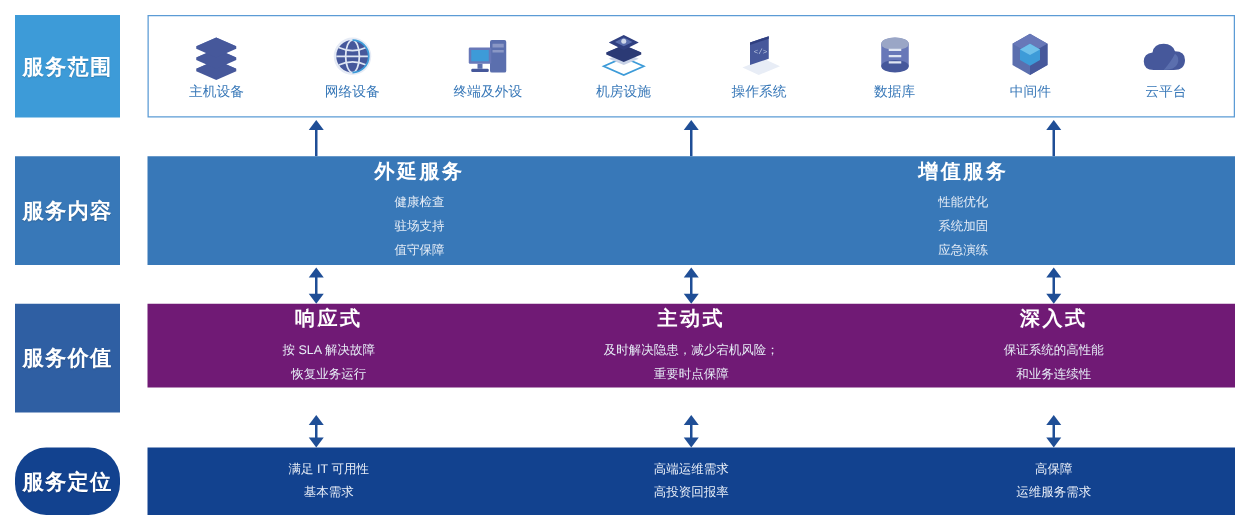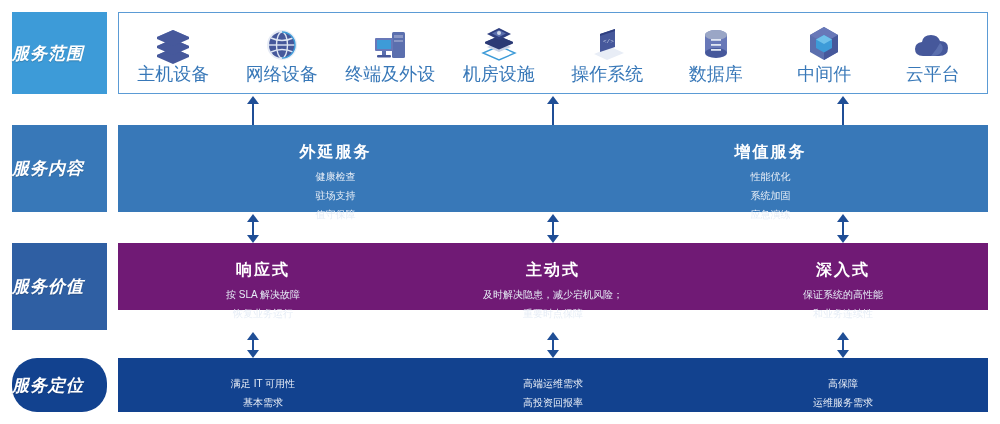--- a/index.html
+++ b/index.html
@@ -14,26 +14,26 @@
   }
   .diagram {
     position: relative;
     width: 1000px; height: 424px;
   }
 
   
   .row-label {
     position: absolute;
     left: 12px;
-    width: 95px;
+    width: 84px;
     display: flex;
     align-items: center;
+    justify-content: center;
     color: #ffffff;
     font-weight: bold;
-    font-style: italic;
     font-size: 17px;
     letter-spacing: 1px;
     text-shadow: 0 1px 1px rgba(0,0,0,.18);
   }
   .row-label.l1 { top: 12px;  height: 82px;  background: #3d9bd8; }
   .row-label.l2 { top: 125px; height: 87px;  background: #3878b8; }
   .row-label.l3 { top: 243px; height: 87px;  background: #2f5fa3; }
   .row-label.l4 { top: 358px; height: 54px;  background: #12428f; border-radius: 25px; }
 
   
@@ -63,38 +63,39 @@
     gap: 2px;
   }
   .scope-icon {
     height: 40px;
     display: flex;
     align-items: flex-end;
     justify-content: center;
   }
   .scope-icon svg { display: block; }
   .scope-label {
-    font-size: 18px;
+    font-size: 11px;
     color: #3878b8;
     line-height: 16px;
     white-space: nowrap;
   }
 
   
   .cols {
     position: absolute;
     inset: 0;
     display: flex;
   }
   .col {
     flex: 1 1 0;
     display: flex;
     flex-direction: column;
     align-items: center;
-    padding: 16px 6px;
+    justify-content: center;
+    padding: 4px 6px;
   }
   .col-title {
     color: #ffffff;
     font-weight: bold;
     font-size: 16px;
     letter-spacing: 2px;
     line-height: 22px;
     margin-bottom: 4px;
     white-space: nowrap;
   }

